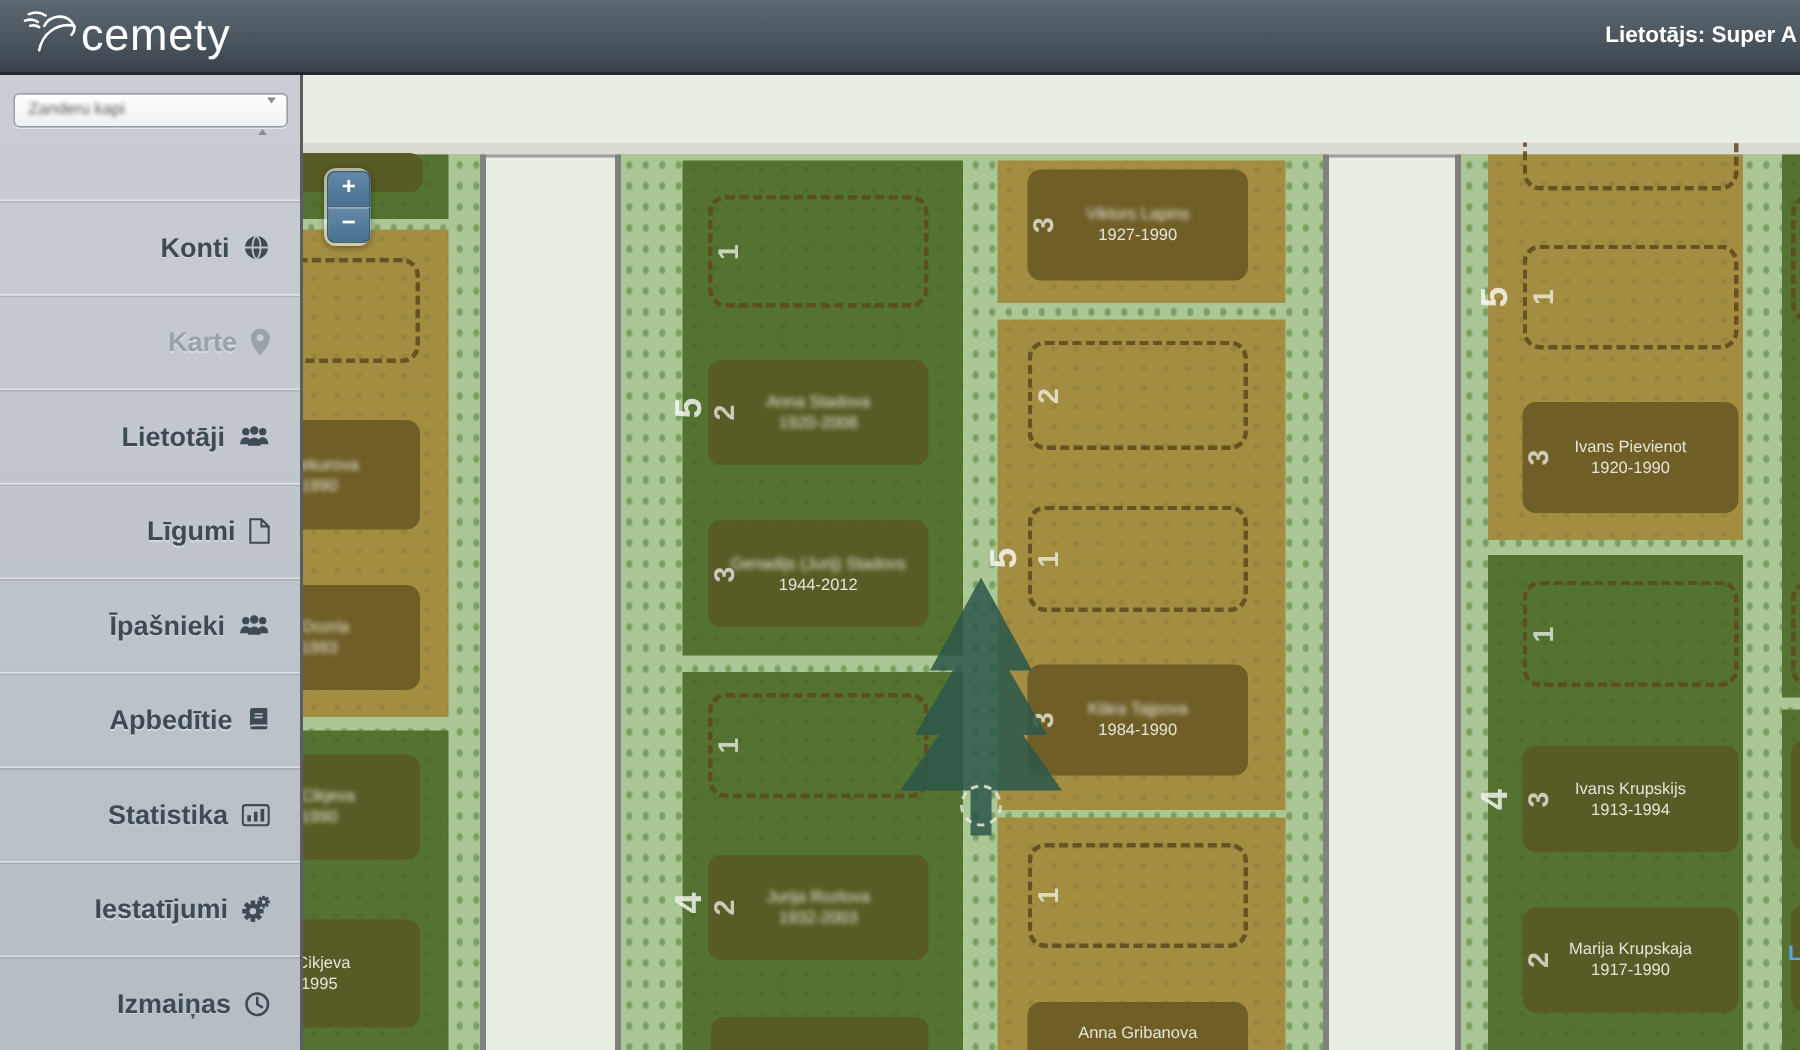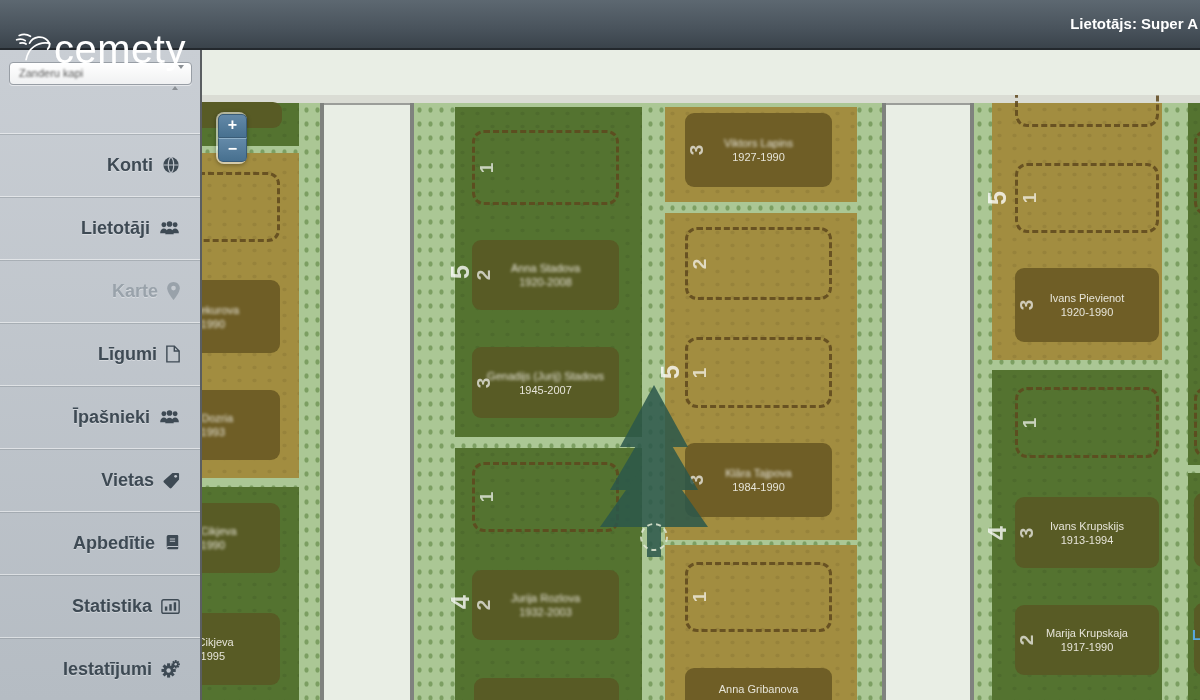--- a/index.html
+++ b/index.html
@@ -2,21 +2,21 @@
 <html><head>
 <meta charset="utf-8">
 <style>
   html,body{margin:0;padding:0;width:1200px;height:700px;overflow:hidden;
     font-family:"Liberation Sans","DejaVu Sans",sans-serif;background:#e9eee5;}
 
   
   .header{position:absolute;left:0;top:0;width:1200px;height:48px;
     background:linear-gradient(#5d6871,#49535c 60%,#3a434b);border-bottom:2px solid #23282d;z-index:30;}
   .logo{position:absolute;left:14px;top:2px;display:flex;align-items:flex-end;color:#fff;}
-  .logo-text{font-size:40px;font-weight:400;letter-spacing:.5px;line-height:44px;margin-top:25px;}
+  .logo-text{font-size:30px;font-weight:400;letter-spacing:.5px;line-height:44px;}
   .bird{margin-right:2px;margin-bottom:4px;}
   .user{position:absolute;right:2px;top:15px;color:#fff;font-size:15px;font-weight:bold;white-space:nowrap;}
 
   
   .sidebar{position:absolute;left:0;top:48px;width:200px;bottom:0;
     background:linear-gradient(#c9ced4,#b5bcc3);z-index:20;}
   .select{position:absolute;left:9px;top:14px;width:181px;height:21px;
     background:linear-gradient(#ffffff,#f0f1f2);border:1px solid #989ea5;border-radius:4px;
     box-shadow:0 1px 0 rgba(255,255,255,.55);}
   .select-text{position:absolute;left:9px;top:0;line-height:21px;font-size:11px;color:#5a5a5a;filter:blur(1.3px);}
@@ -102,46 +102,46 @@
     <div class="side-item">
       <span class="side-label">Konti</span>
       <span class="side-icon">
         <svg viewBox="0 0 20 20" width="18" height="18">
             <circle cx="10" cy="10" r="8.5" fill="#3e4a54"></circle>
         <path d="M1.5 10 h17 M10 1.5 c4 2.5 4 14.5 0 17 c-4 -2.5 -4 -14.5 0 -17" stroke="#bfc5cc" stroke-width="1.3" fill="none"></path>
           </svg>
       </span>
     </div>
 
+    <div class="side-item muted">
+      <span class="side-label">Karte</span>
+      <span class="side-icon">
+        <svg viewBox="0 0 14 20" width="13" height="18">
+        <path d="M7 0 C3.1 0 0 3.1 0 7 c0 5.2 7 13 7 13 s7-7.8 7-13 C14 3.1 10.9 0 7 0 z" fill="#99a2aa"></path>
+        <circle cx="7" cy="6.8" r="2.6" fill="#c6cbd1"></circle>
+          </svg>
+      </span>
+    </div>
+
     <div class="side-item">
       <span class="side-label">Lietotāji</span>
       <span class="side-icon">
         <svg viewBox="0 0 22 16" width="21" height="15">
             <g fill="#3e4a54">
         <circle cx="5" cy="4" r="2.6"></circle>
               <circle cx="17" cy="4" r="2.6"></circle>
         <path d="M1 13 c0-3.2 2-5 4-5 s4 1.8 4 5 z"></path>
               <path d="M13 13 c0-3.2 2-5 4-5 s4 1.8 4 5 z"></path>
         <circle cx="11" cy="3.2" r="3"></circle>
               <path d="M6.5 14 c0-3.8 2.2-5.8 4.5-5.8 s4.5 2 4.5 5.8 z"></path>
             </g>
           </svg>
       </span>
     </div>
 
-    <div class="side-item muted">
-      <span class="side-label">Karte</span>
-      <span class="side-icon">
-        <svg viewBox="0 0 14 20" width="13" height="18">
-        <path d="M7 0 C3.1 0 0 3.1 0 7 c0 5.2 7 13 7 13 s7-7.8 7-13 C14 3.1 10.9 0 7 0 z" fill="#99a2aa"></path>
-        <circle cx="7" cy="6.8" r="2.6" fill="#c6cbd1"></circle>
-          </svg>
-      </span>
-    </div>
-
     <div class="side-item">
       <span class="side-label">Līgumi</span>
       <span class="side-icon">
         <svg viewBox="0 0 16 20" width="14" height="18">
         <path d="M1 1 h8.5 L15 6.5 V19 H1 z" fill="none" stroke="#3e4a54" stroke-width="1.6"></path>
         <path d="M9.5 1 V6.5 H15" fill="none" stroke="#3e4a54" stroke-width="1.6"></path>
           </svg>
       </span>
     </div>
 
@@ -154,29 +154,20 @@
               <circle cx="17" cy="4" r="2.6"></circle>
         <path d="M1 13 c0-3.2 2-5 4-5 s4 1.8 4 5 z"></path>
               <path d="M13 13 c0-3.2 2-5 4-5 s4 1.8 4 5 z"></path>
         <circle cx="11" cy="3.2" r="3"></circle>
               <path d="M6.5 14 c0-3.8 2.2-5.8 4.5-5.8 s4.5 2 4.5 5.8 z"></path>
             </g>
           </svg>
       </span>
     </div>
 
-    <div class="side-item">
-      <span class="side-label">Vietas</span>
-      <span class="side-icon">
-        <svg viewBox="0 0 18 18" width="17" height="17">
-        <path d="M10 1 h6 a1 1 0 0 1 1 1 v6 L9 17 a1.4 1.4 0 0 1 -2 0 L1 11 a1.4 1.4 0 0 1 0 -2 z" fill="#3e4a54"></path>
-        <circle cx="13.4" cy="4.6" r="1.5" fill="#bfc5cc"></circle>
-          </svg>
-      </span>
-    </div>
 
     <div class="side-item">
       <span class="side-label">Apbedītie</span>
       <span class="side-icon">
         <svg viewBox="0 0 18 18" width="16" height="16">
         <path d="M3 2 a2 2 0 0 1 2 -2 h10 a1 1 0 0 1 1 1 v14 a1 1 0 0 1 -1 1 H5 a2 2 0 0 1 -2 -2 z" fill="#3e4a54"></path>
         <path d="M3 14.5 a2 2 0 0 1 2 -1.5 h11" stroke="#bfc5cc" stroke-width="1.2" fill="none"></path>
         <path d="M6.5 4.5 h6 M6.5 7 h6" stroke="#bfc5cc" stroke-width="1.2"></path>
           </svg>
       </span>
@@ -216,20 +207,29 @@
         <rect x="-1" y="-4.4" width="2" height="8.8" transform="rotate(135)"></rect>
                 <circle r="2.8"></circle>
               </g>
             </g>
         <circle cx="8" cy="11" r="2.3" fill="#bfc5cc"></circle>
             <circle cx="15.5" cy="4.5" r="1.3" fill="#bfc5cc"></circle>
           </svg>
       </span>
     </div>
 
+    <div class="side-item">
+      <span class="side-label">Izmaiņas</span>
+      <span class="side-icon">
+        <svg viewBox="0 0 18 18" width="17" height="17">
+        <circle cx="9" cy="9" r="7.6" fill="none" stroke="#3e4a54" stroke-width="1.8"></circle>
+        <path d="M9 4.5 V9 l3.4 2" fill="none" stroke="#3e4a54" stroke-width="1.8" stroke-linecap="round"></path>
+          </svg>
+      </span>
+    </div>
 
   </div>
 </div>
 
 <div class="main">
 
   <div class="map">
 
     <div class="road"></div>
 
@@ -294,21 +294,21 @@
           <span class="plot-num">2</span>
           <div class="plot-text">
             <div class="blurred">Anna Stadova</div>
             <div class="blurred">1920-2008</div>
           </div>
         </div>
         <div class="plot filled green" style="left: 270px; top: 252px; width: 147px; height: 71px;">
           <span class="plot-num">3</span>
           <div class="plot-text">
             <div class="blurred">Genadijs (Jurij) Stadovs</div>
-            <div>1945-2007</div>
+            <div>1944-2012</div>
           </div>
         </div>
         <div class="plot dashed green" style="left: 270px; top: 367px; width: 147px; height: 70px;">
           <span class="plot-num">1</span>
         </div>
         <div class="plot filled green" style="left: 270px; top: 475px; width: 147px; height: 70px;">
           <span class="plot-num">2</span>
           <div class="plot-text">
             <div class="blurred">Jurija Rozlova</div>
             <div class="blurred">1932-2003</div>

